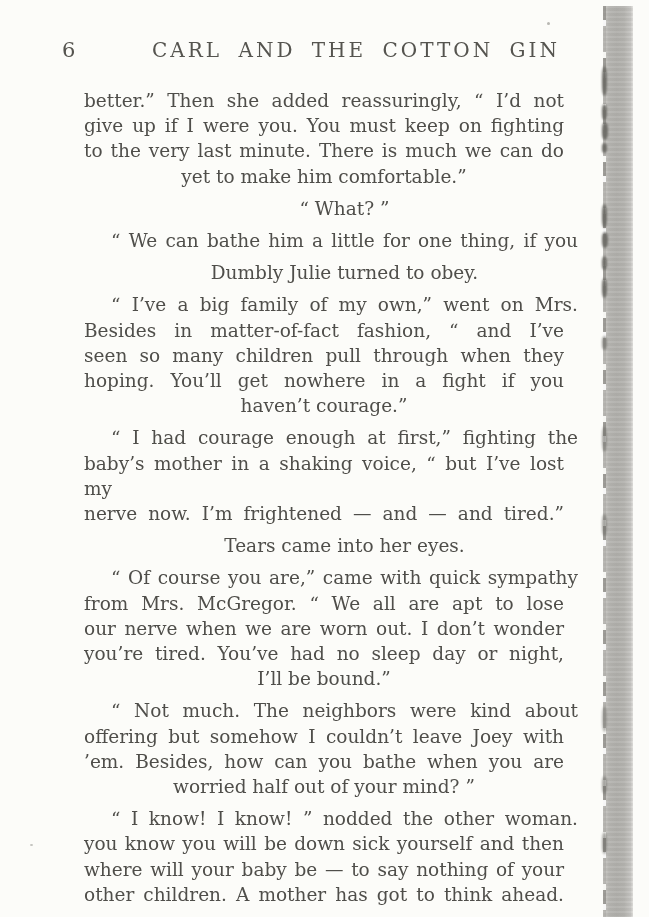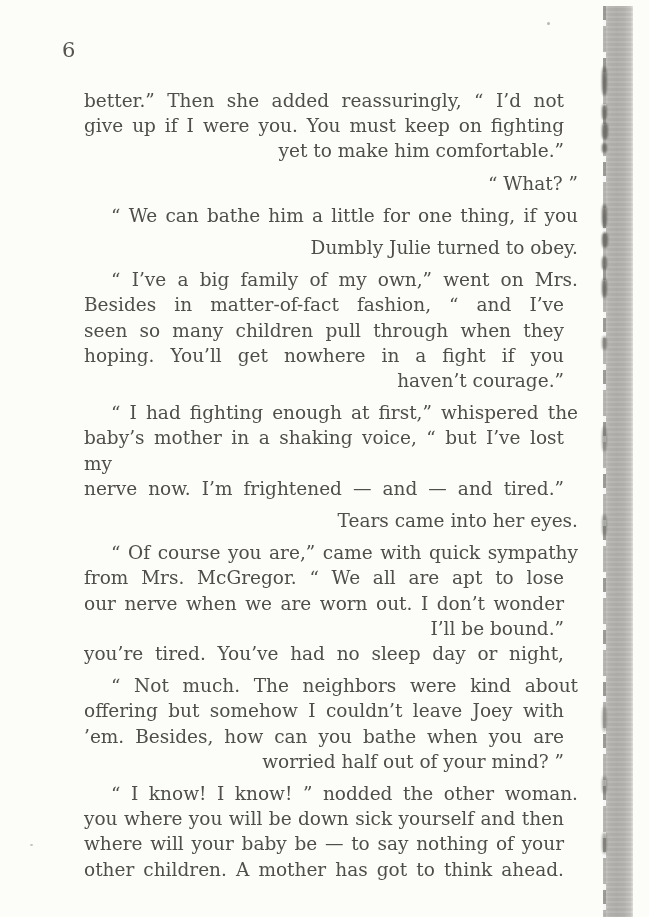--- a/index.html
+++ b/index.html
@@ -50,21 +50,21 @@
     font-size: 18.5px;
     line-height: 25.2px;
     color: #4f4e4a;
   }
   .para { margin: 7px; }
   .line { width: 100%; }
   .line.fill {
     text-align: justify;
     text-align-last: justify;
   }
-  .line.end { text-align: right; }
+  .line.end { text-align: center; }
   .line.indent {
     padding-left: 27px;
     width: 467px;
   }
 
   
   .scan-edge {
     position: absolute;
     left: 603px;
     top: 6px;
@@ -121,68 +121,70 @@
   .s1 { left: 547px; top: 22px;  width: 3px; height: 3px; opacity: .6; }
   .s2 { left: 30px;  top: 844px; width: 3px; height: 2px; opacity: .5; }
 </style>
 </head>
 <body>
 
 <div class="page">
 
   <div class="running-head">
     <span class="pagenum">6</span>
+    <span class="head-title">CARL AND THE COTTON GIN</span>
   </div>
 
   <div class="text-block" id="text-block">
       <div class="para">
         <div class="line fill">better.”  Then she added reassuringly, “ I’d not</div>
         <div class="line fill">give up if I were you.  You must keep on fighting</div>
+        <div class="line fill">to the very last minute.  There is much we can do</div>
         <div class="line end">yet to make him comfortable.”</div>
       </div>
       <div class="para">
         <div class="line end indent">“ What? ”</div>
       </div>
       <div class="para">
         <div class="line fill indent">“ We can bathe him a little for one thing, if you</div>
       </div>
       <div class="para">
         <div class="line end indent">Dumbly Julie turned to obey.</div>
       </div>
       <div class="para">
         <div class="line fill indent">“ I’ve a big family of my own,” went on Mrs.</div>
         <div class="line fill">Besides in matter-of-fact fashion, “ and I’ve</div>
         <div class="line fill">seen so many children pull through when they</div>
         <div class="line fill">hoping.  You’ll get nowhere in a fight if you</div>
         <div class="line end">haven’t courage.”</div>
       </div>
       <div class="para">
-        <div class="line fill indent">“ I had fighting enough at first,” whispered the</div>
+        <div class="line fill indent">“ I had courage enough at first,” fighting the</div>
         <div class="line fill">baby’s mother in a shaking voice, “ but I’ve lost my</div>
         <div class="line fill">nerve now.  I’m frightened — and — and tired.”</div>
       </div>
       <div class="para">
         <div class="line end indent">Tears came into her eyes.</div>
       </div>
       <div class="para">
         <div class="line fill indent">“ Of course you are,” came with quick sympathy</div>
         <div class="line fill">from Mrs. McGregor.  “ We all are apt to lose</div>
         <div class="line fill">our nerve when we are worn out.  I don’t wonder</div>
+        <div class="line fill">you’re tired.  You’ve had no sleep day or night,</div>
         <div class="line end">I’ll be bound.”</div>
-        <div class="line fill">you’re tired.  You’ve had no sleep day or night,</div>
       </div>
       <div class="para">
         <div class="line fill indent">“ Not much.  The neighbors were kind about</div>
         <div class="line fill">offering but somehow I couldn’t leave Joey with</div>
         <div class="line fill">’em.  Besides, how can you bathe when you are</div>
         <div class="line end">worried half out of your mind? ”</div>
       </div>
       <div class="para">
         <div class="line fill indent">“ I know!  I know! ” nodded the other woman.</div>
-        <div class="line fill">you where you will be down sick yourself and then</div>
+        <div class="line fill">you know you will be down sick yourself and then</div>
         <div class="line fill">where will your baby be — to say nothing of your</div>
         <div class="line fill">other children.  A mother has got to think ahead.</div>
       </div>
     </div>
 
   <div class="scan-edge">
     <div class="edge-mark m1"></div>
     <div class="edge-mark m2"></div>
     <div class="edge-mark m3"></div>
     <div class="edge-mark m4"></div>

